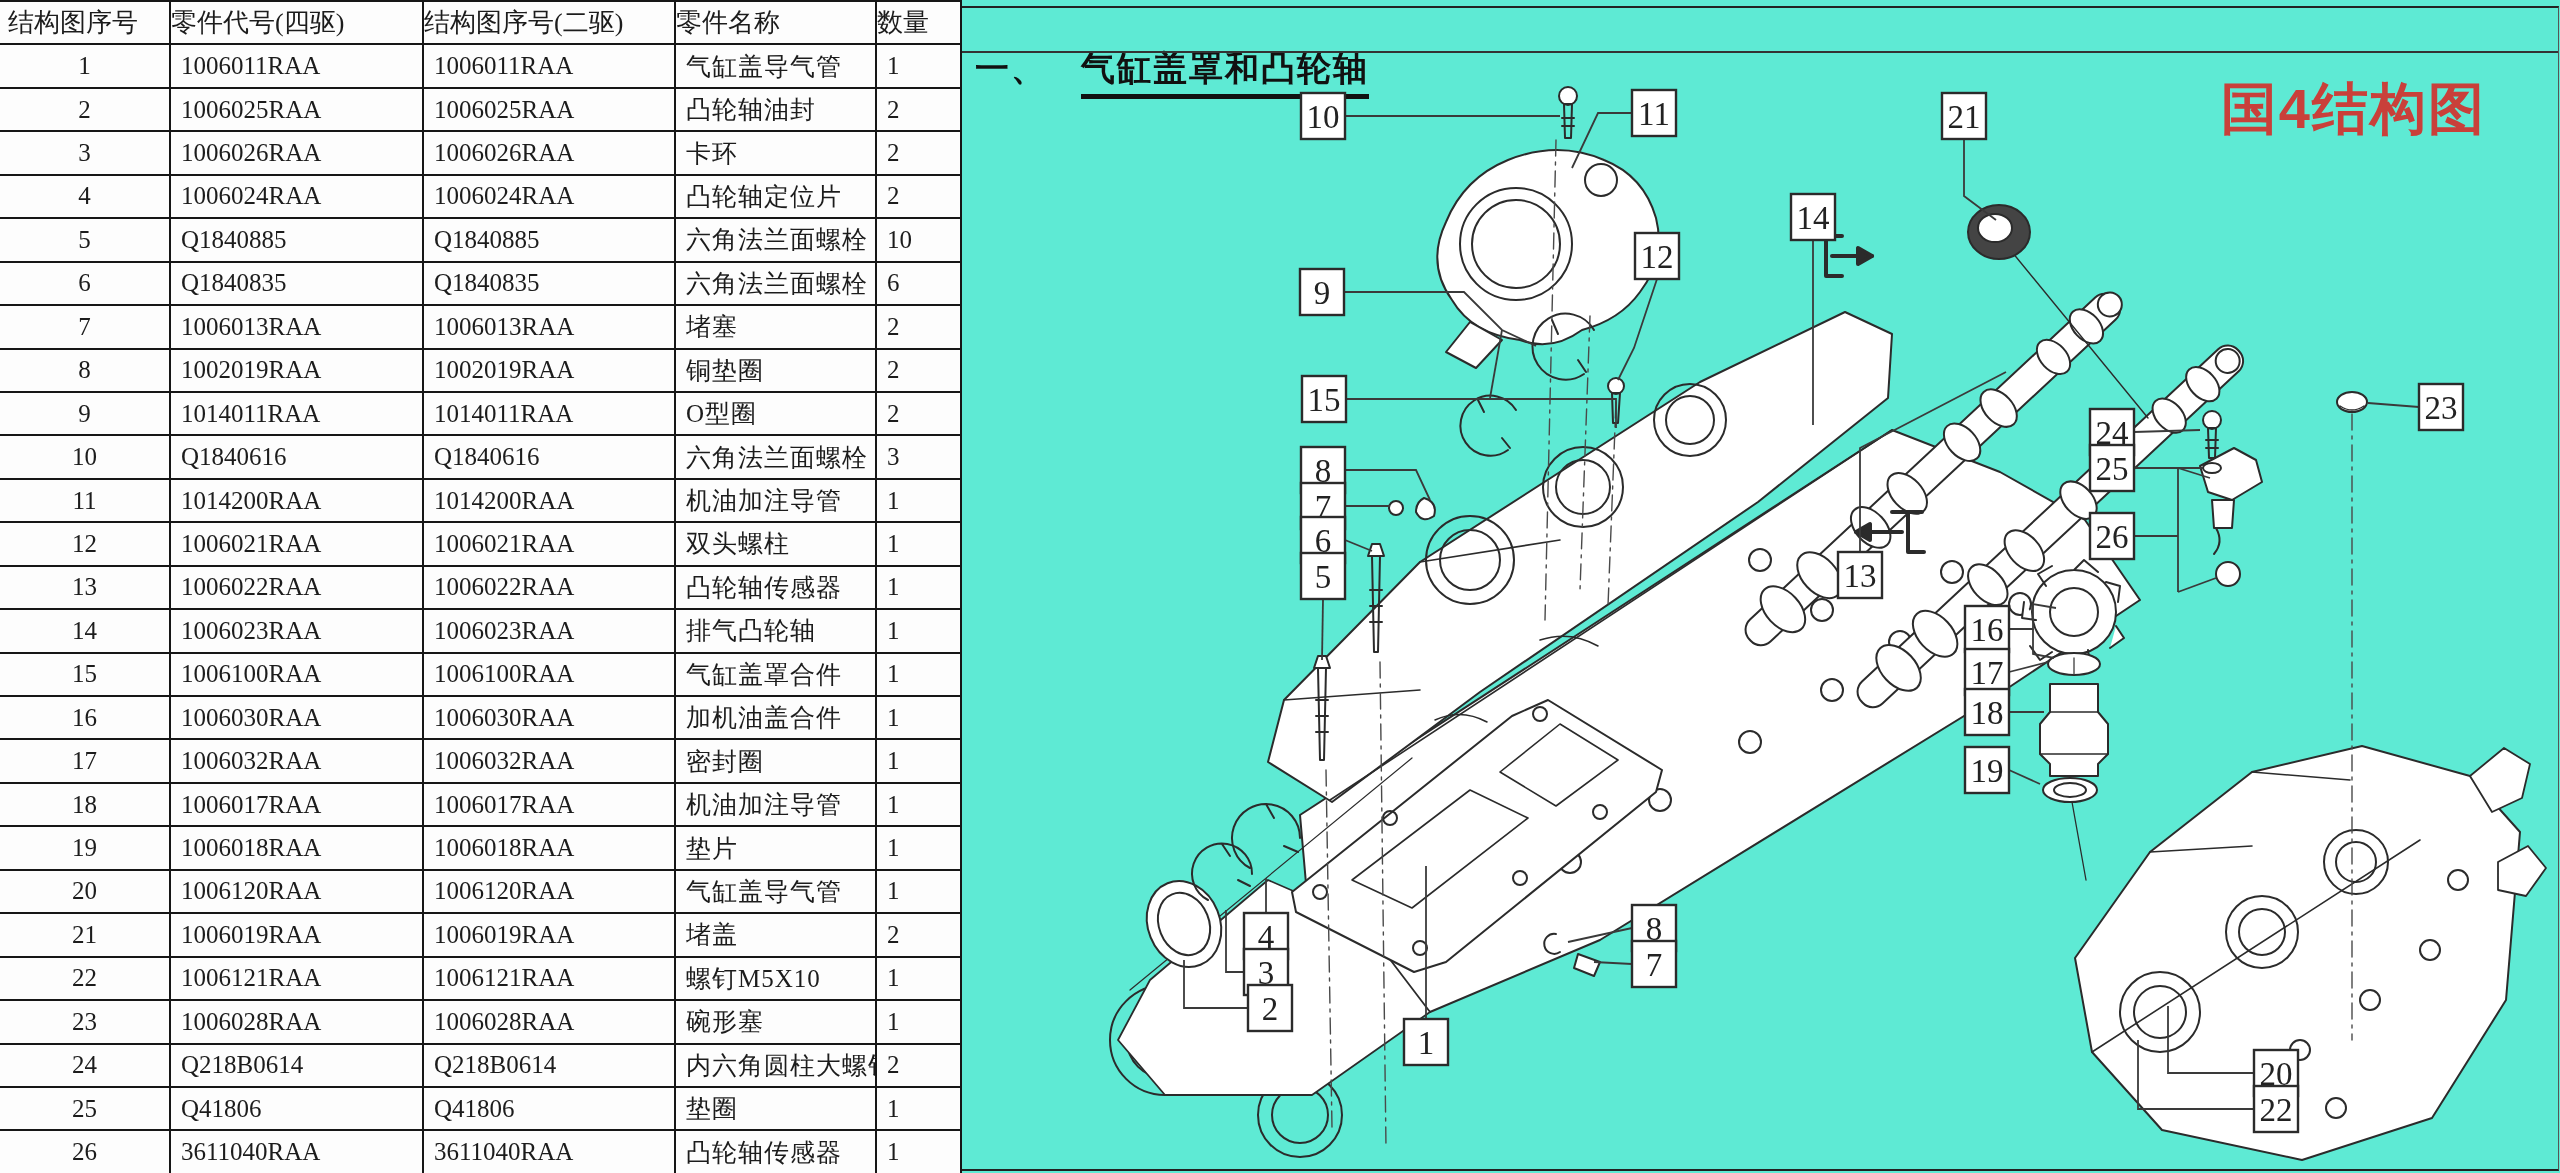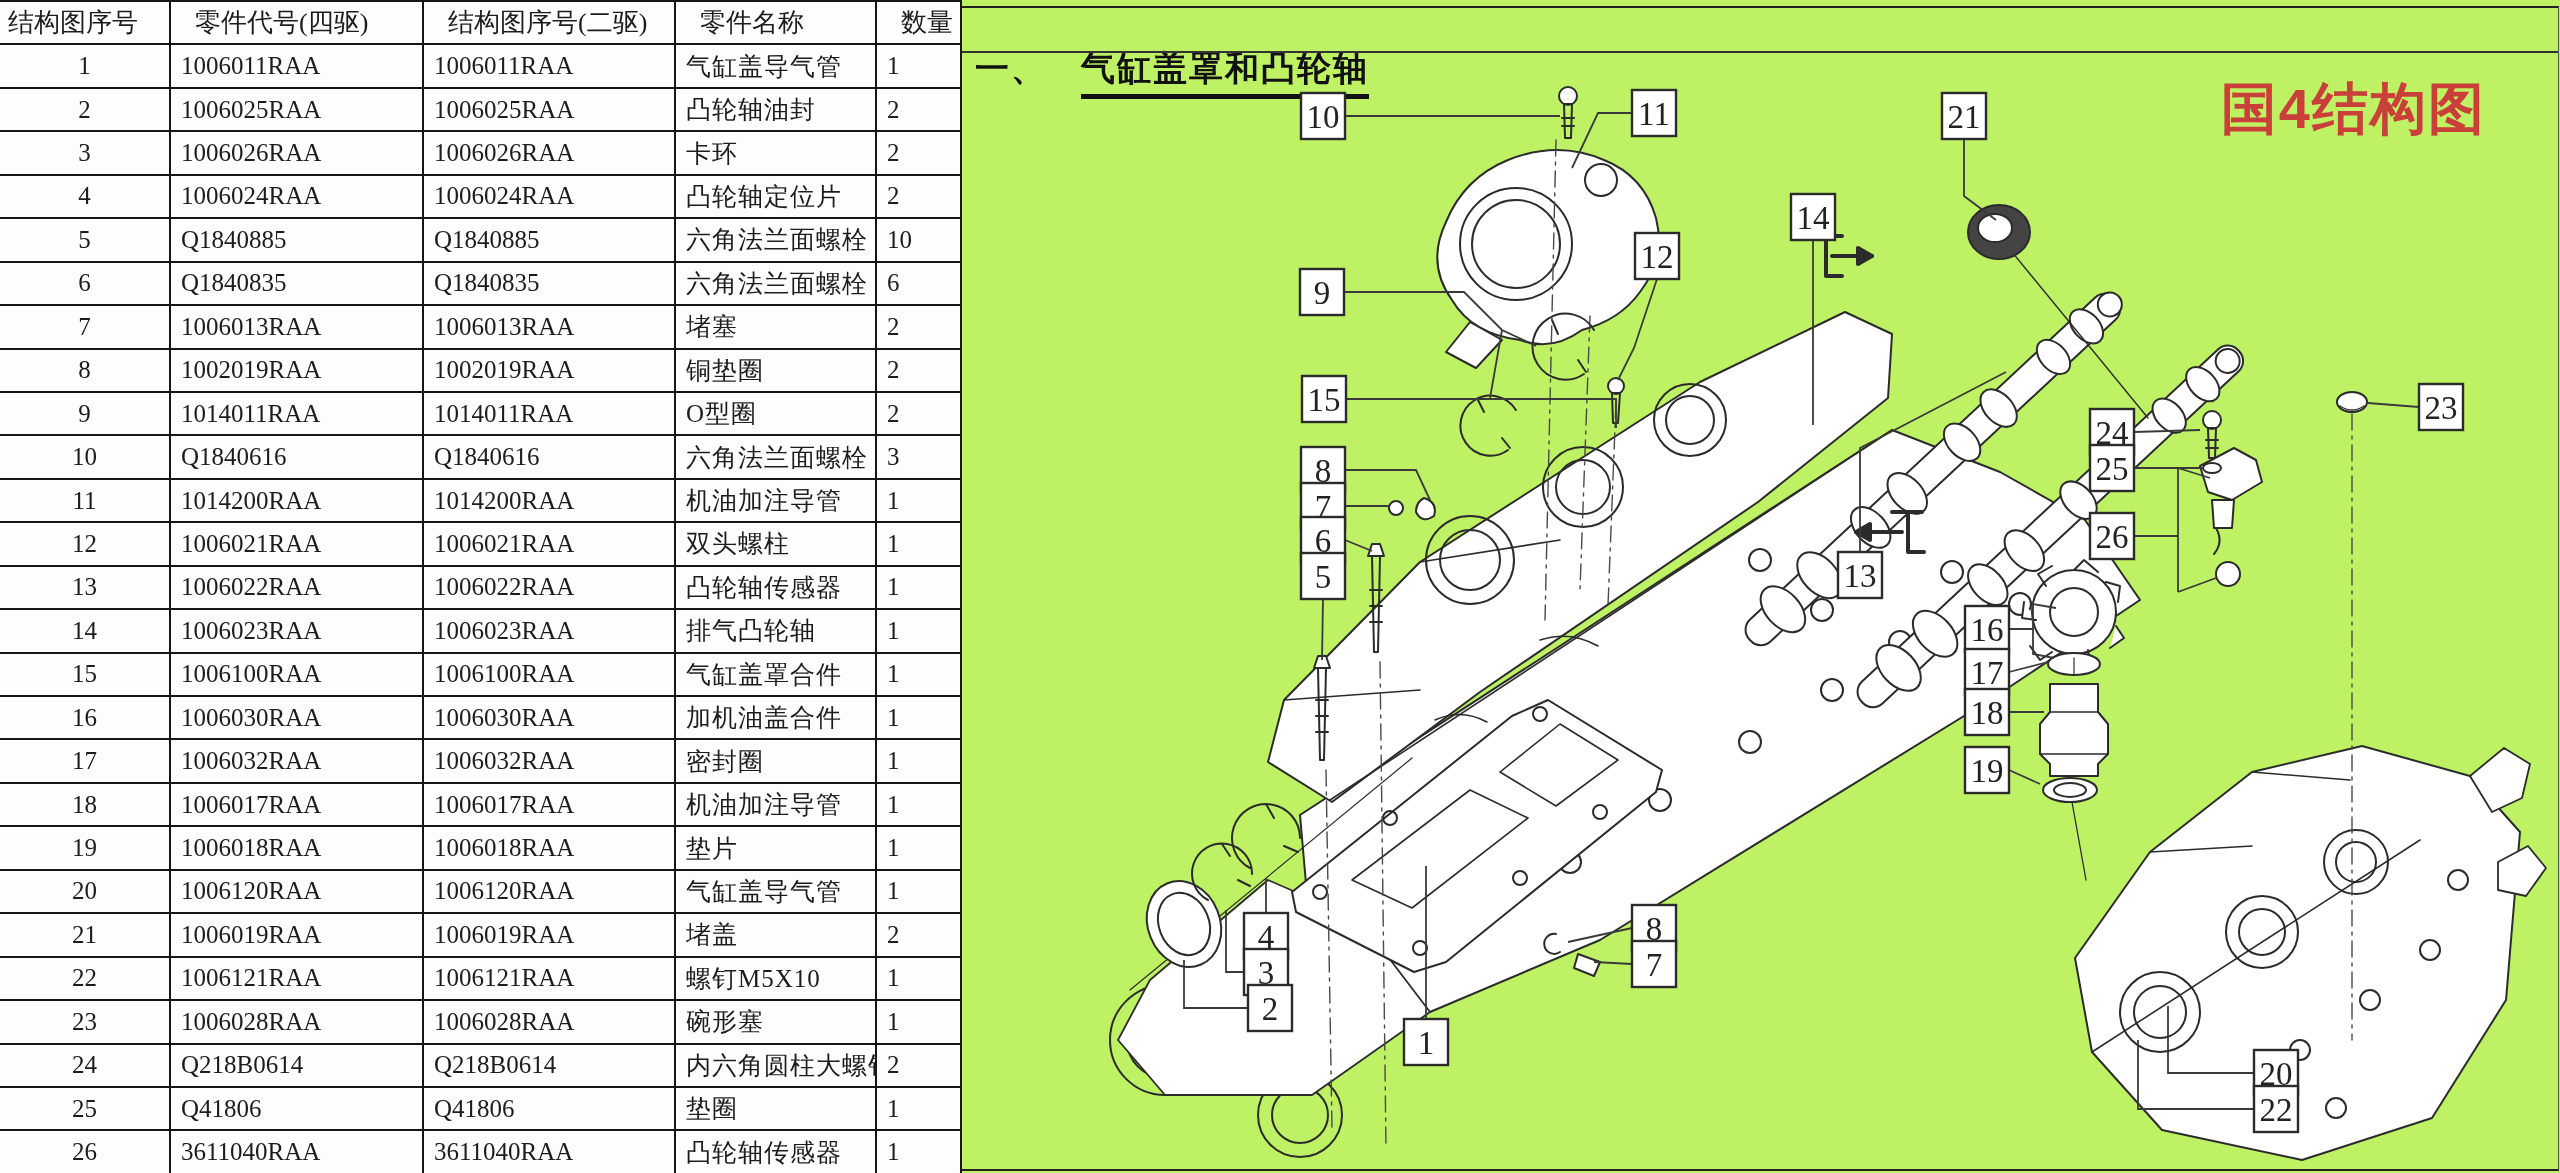--- a/index.html
+++ b/index.html
@@ -1,27 +1,27 @@
 <!DOCTYPE html>
 <html><head>
 <meta charset="utf-8">
 <style>
   html,body{margin:0;padding:0;background:#e9e9e9;}
-  #page{position:relative;width:2560px;height:1173px;background:#bef264;overflow:hidden;
+  #page{position:relative;width:2560px;height:1173px;background:#5eead4;overflow:hidden;
         font-family:"Liberation Serif","DejaVu Serif",serif;color:#1c1c1c;}
   
   #parts-table{position:absolute;left:0;top:0;width:962px;height:1173px;display:grid;
     grid-template-columns:171px 253px 252px 201px 85px;
     grid-auto-rows:43.44px;background:#fdfdfd;border-top:2px solid #161616;}
   .cell{border-right:2px solid #161616;border-bottom:2px solid #161616;
         display:flex;align-items:center;overflow:hidden;white-space:nowrap;
         font-size:25px;padding-left:10px;background:#fdfdfd;}
   .cell.c-idx{justify-content:center;padding-left:0;}
   .cell.c-name{font-size:25px;letter-spacing:1px;}
-  .cell.hdr{font-size:26px;letter-spacing:0;padding-left:24px;}
+  .cell.hdr{font-size:26px;letter-spacing:0;padding-left:0;}
   .cell.hdr.c-idx{justify-content:flex-start;padding-left:8px;}
   #diagram-border{position:absolute;left:962px;top:6px;width:1596px;height:1161px;
      border-top:2px solid #222;border-bottom:2px solid #222;border-right:1px solid #555;pointer-events:none;}
   #diagram-title-row{position:absolute;left:975px;top:10px;width:1570px;height:42px;
      font-weight:bold;font-size:34px;letter-spacing:2px;color:#111;
      font-family:"Liberation Serif","DejaVu Serif",serif;}
   #section-label{display:inline-block;margin-right:34px;}
   #diagram-title{display:inline-block;border-bottom:5px solid #111;padding-bottom:2px;margin-top:36px;}
   #title-rule{position:absolute;left:962px;top:51px;width:1596px;border-top:2px solid #333;}
   #watermark{position:absolute;left:2186px;top:72px;width:300px;font-weight:bold;

